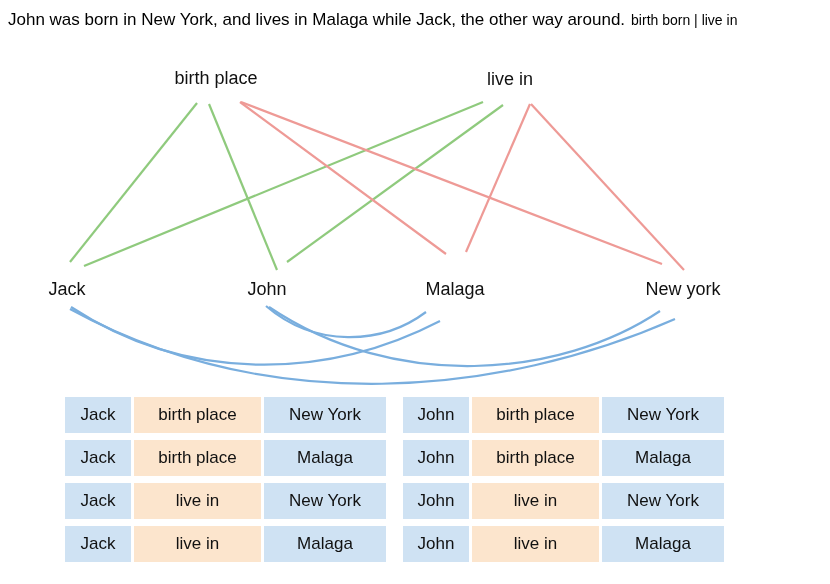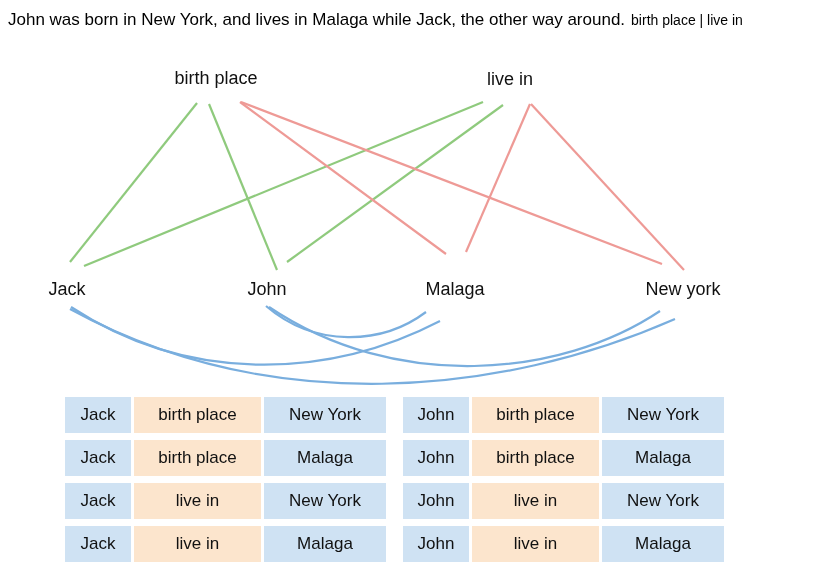--- a/index.html
+++ b/index.html
@@ -26,21 +26,21 @@
   .w1 { width:66px; } .w2 { width:127px; } .w3 { width:122px; }
   .c-ent { background:#cfe2f3; }
   .c-rel { background:#fce5cd; }
 </style>
 </head>
 <body>
 
 <div class="canvas">
 
   <div class="title">
-    <span>John was born in New York, and lives in Malaga while Jack, the other way around.</span><span class="rel-note">birth place | live in</span>
+    <span>John was born in New York, and lives in Malaga while Jack, the other way around.</span><span class="rel-note">birth born | live in</span>
   </div>
 
   <svg class="edges" viewBox="0 0 830 584" xmlns="http://www.w3.org/2000/svg">
     <defs>
       <marker id="ah-g" viewBox="0 0 10 10" refX="7" refY="5" markerWidth="6" markerHeight="6" orient="auto">
         <path d="M0 0 L10 5 L0 10 Z" fill="#8fca7d" stroke="none"></path>
       </marker>
       <marker id="ah-r" viewBox="0 0 10 10" refX="7" refY="5" markerWidth="6" markerHeight="6" orient="auto">
         <path d="M0 0 L10 5 L0 10 Z" fill="#ee9a96" stroke="none"></path>
       </marker>

